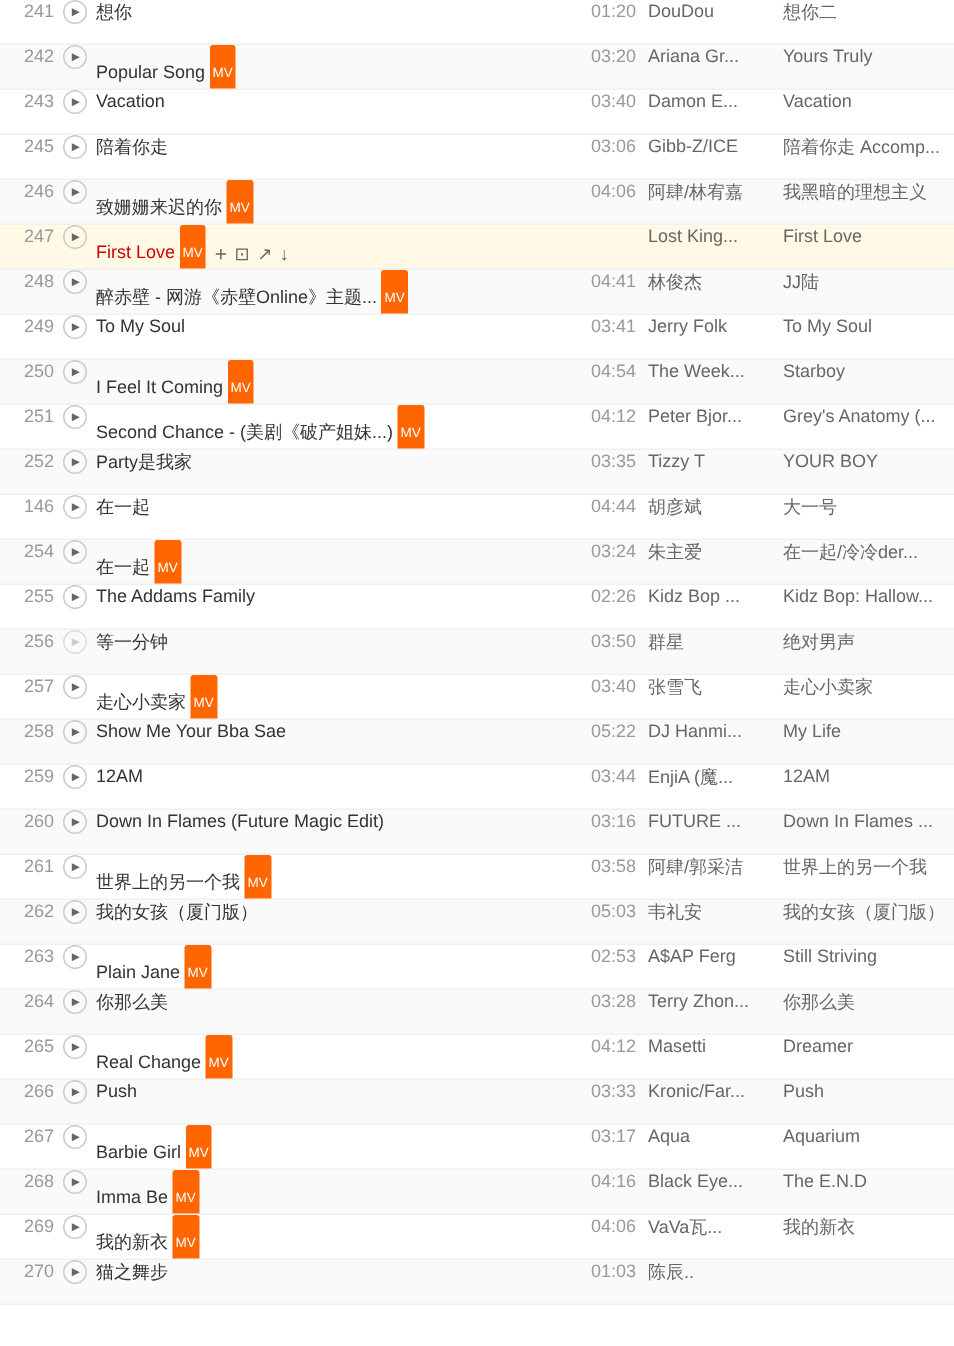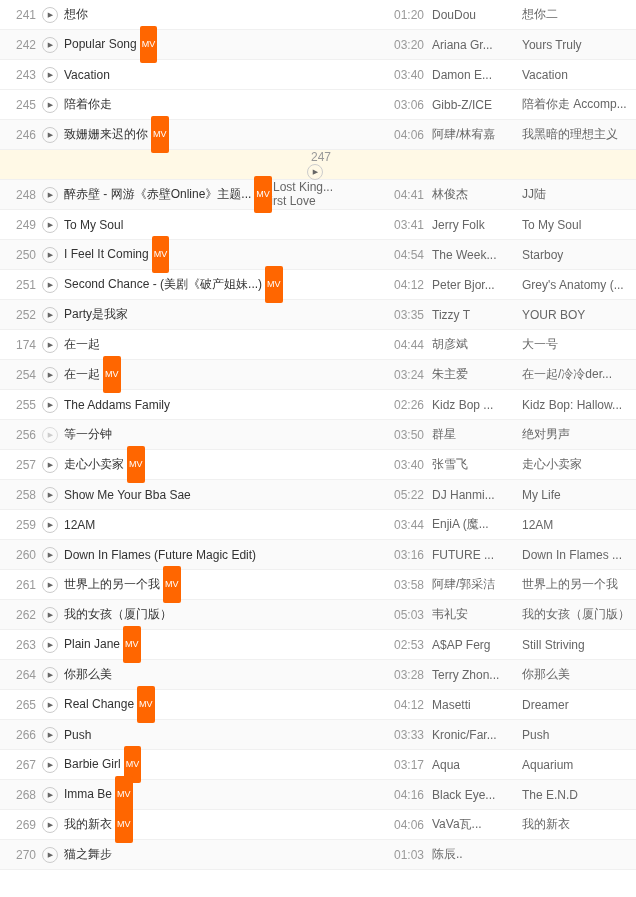--- a/index.html
+++ b/index.html
@@ -7,31 +7,29 @@
       font-family: Arial, sans-serif;
       font-size: 12px;
       background: #fff;
       color: #333;
     }
     .table-container {
       width: 636px;
     }
     .row {
       display: flex;
-      align-items: center;
       height: 30px;
       border-bottom: 1px solid #f0f0f0;
       padding: 0 4px;
     }
     .row.even {
       background: #fafafa;
     }
     .row.highlighted {
       background: #fff9e6;
-      flex-direction: column;
     }
     .row.disabled {
       color: #aaa;
     }
     .col-num {
       width: 38px;
       text-align: right;
       color: #999;
       padding-right: 6px;
       flex-shrink: 0;
@@ -227,21 +225,21 @@
       <div class="col-num">252</div>
       <div class="col-play">
         <div class="play-btn"></div>
       </div>
       <div class="col-title"><a href="#">Party是我家</a></div>
       <div class="col-duration">03:35</div>
       <div class="col-artist">Tizzy T</div>
       <div class="col-album">YOUR BOY</div>
     </div>
     <div class="row">
-      <div class="col-num">174</div>
+      <div class="col-num">146</div>
       <div class="col-play">
         <div class="play-btn"></div>
       </div>
       <div class="col-title"><a href="#">在一起</a></div>
       <div class="col-duration">04:44</div>
       <div class="col-artist">胡彦斌</div>
       <div class="col-album">大一号</div>
     </div>
     <div class="row even">
       <div class="col-num">254</div>

